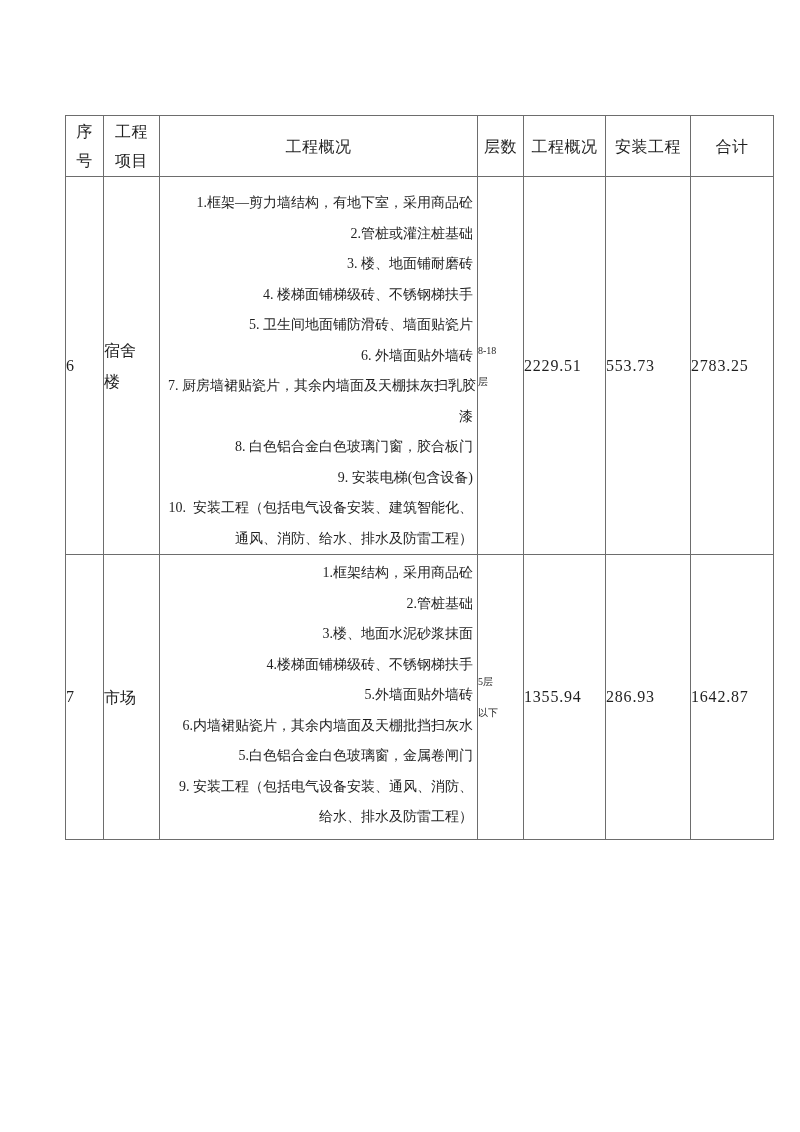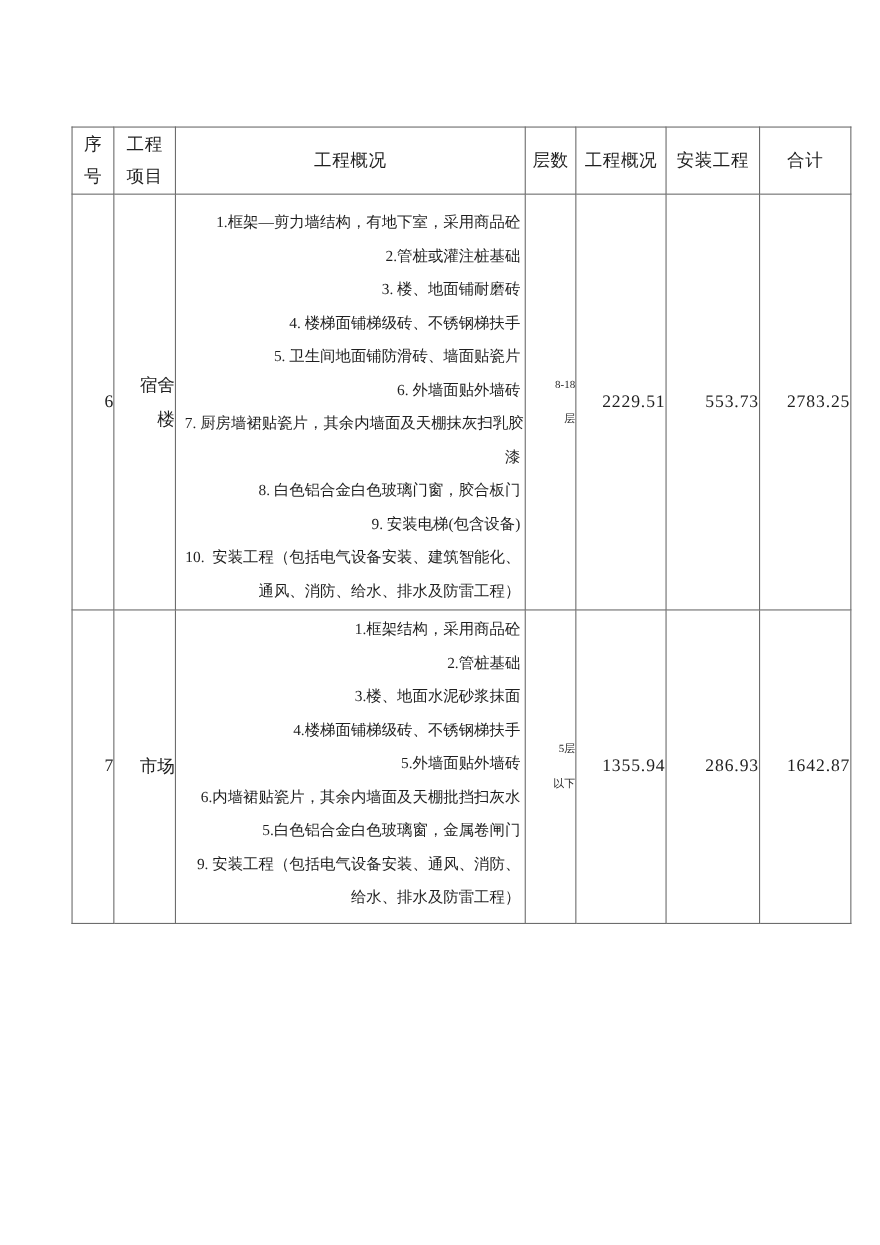--- a/index.html
+++ b/index.html
@@ -55,21 +55,21 @@
     text-align: center;
     vertical-align: middle;
     letter-spacing: 0.5px;
   }
   .cost-table th .line { line-height: 29px; white-space: pre; }
 
   td.cell-no,
   td.cell-project,
   td.cell-floors,
   td.cell-num {
-    text-align: right;
+    text-align: left;
     vertical-align: middle;
     font-size: 16px;
   }
   td.cell-project .line,
   td.cell-floors .line {
     line-height: 31px;
     white-space: pre;
   }
   td.cell-floors { font-size: 10px; }
   td.cell-num { letter-spacing: 0.8px; margin-top: 16px; }

